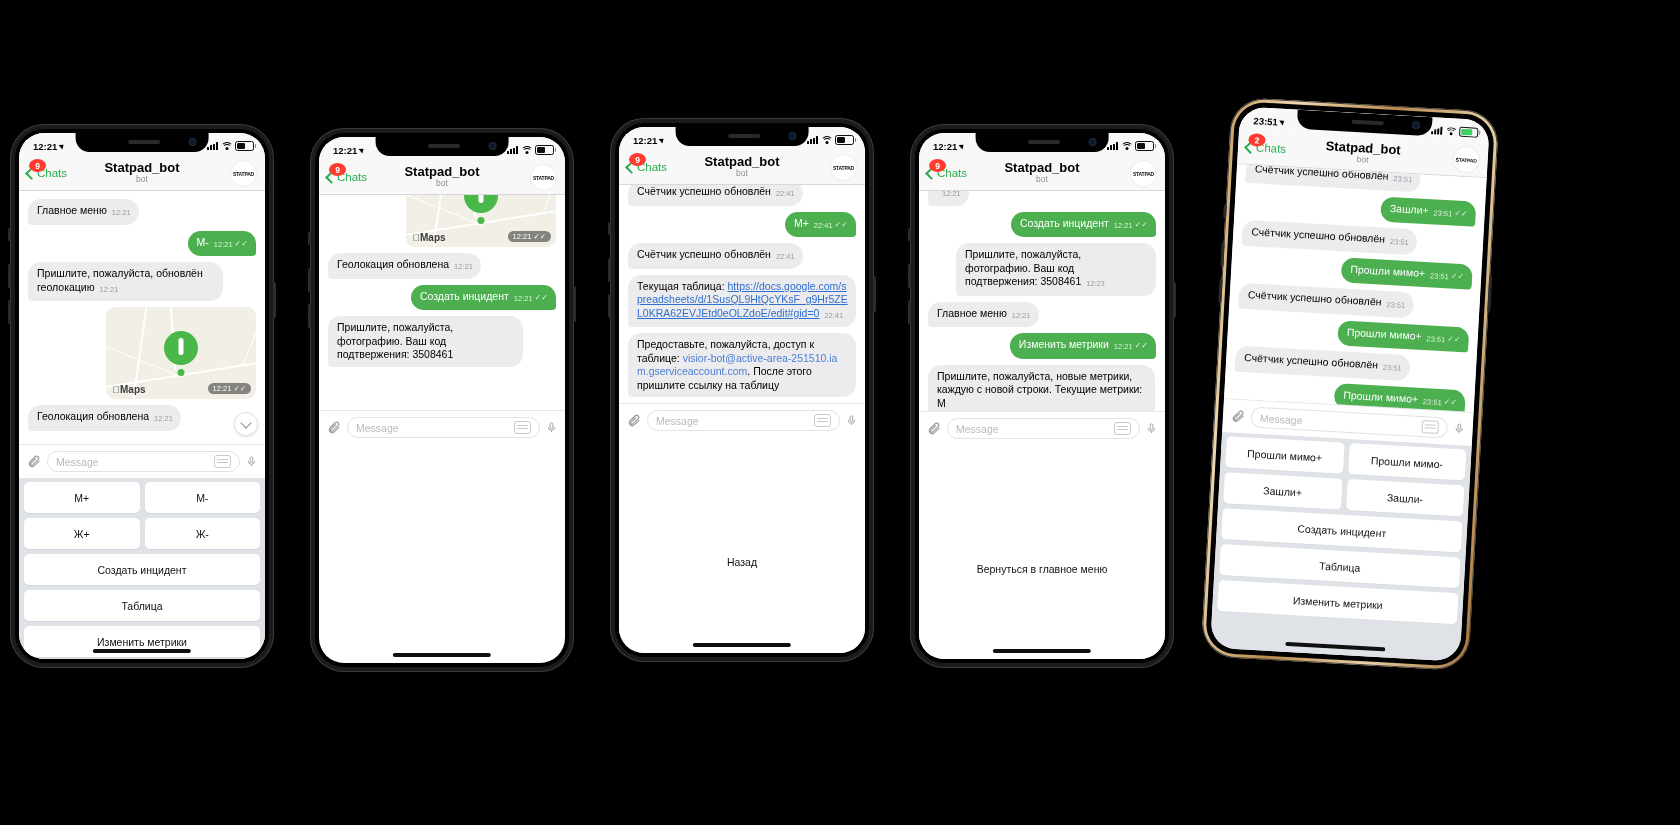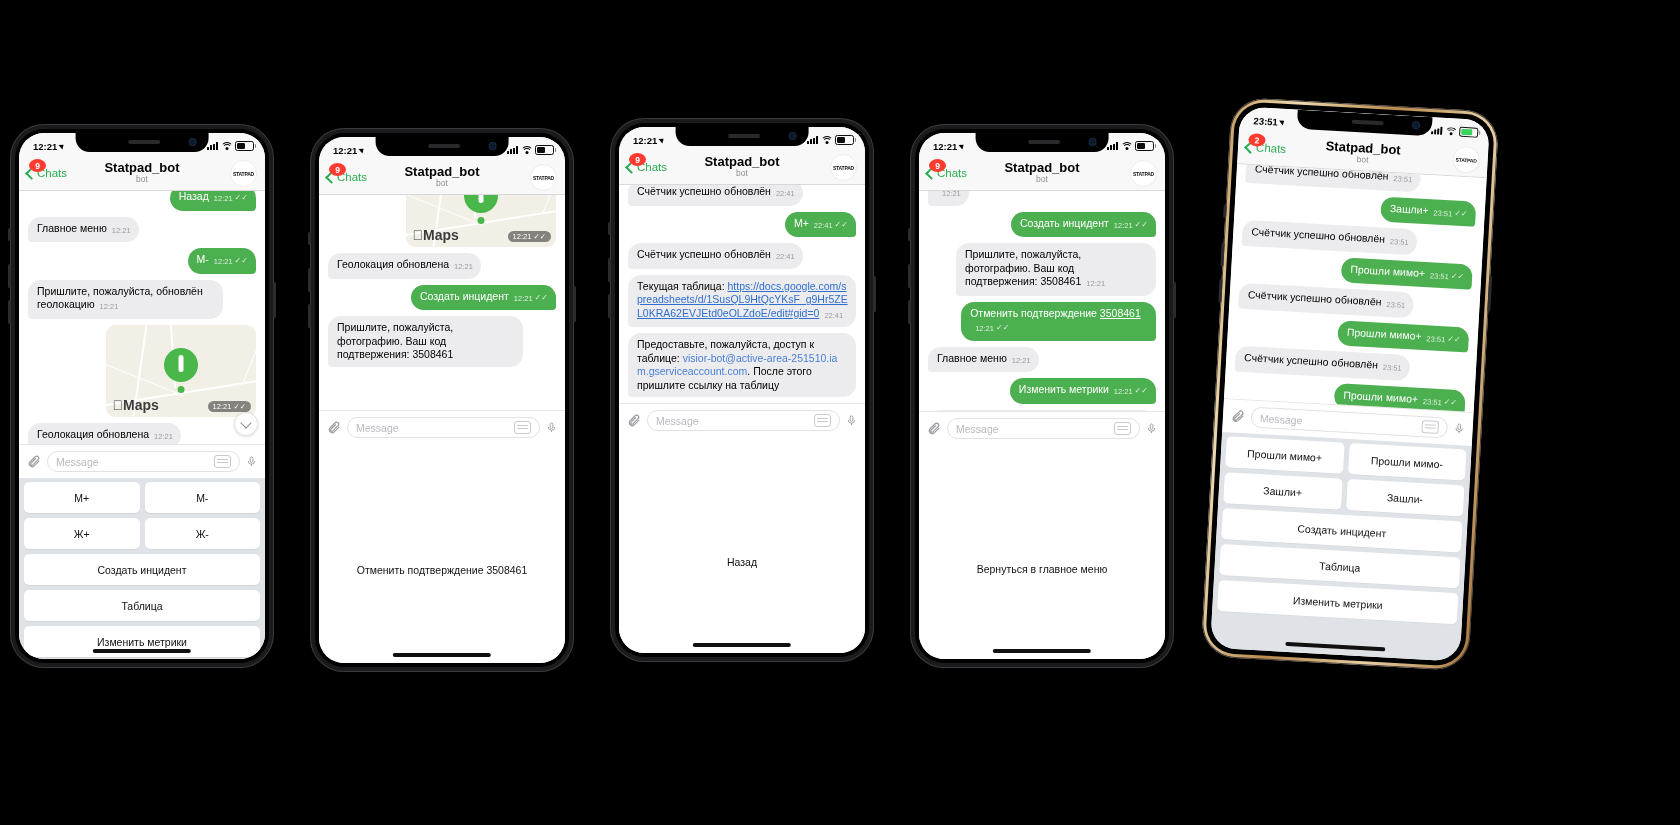--- a/index.html
+++ b/index.html
@@ -94,21 +94,21 @@
   .u{text-decoration:underline;}
   .map{width:66%;height:92px;border-radius:9px;position:relative;overflow:hidden;
        background:#f2efe6;margin-left:auto;}
   .map .rd{position:absolute;background:#fff;}
   .pin{position:absolute;left:50%;top:26%;transform:translateX(-50%);
        width:34px;height:34px;border-radius:50% 50% 50% 50%;background:#49b749;}
   .pin::after{content:"";position:absolute;left:50%;top:7px;transform:translateX(-50%);
               width:5px;height:17px;border-radius:3px;background:#fff;}
   .pindot{position:absolute;left:50%;top:calc(26% + 38px);transform:translateX(-50%);
           width:7px;height:7px;border-radius:50%;background:#49b749;}
-  .maplabel{position:absolute;left:7px;bottom:4px;font-size:14px;font-weight:600;color:#3c3c3c;}
+  .maplabel{position:absolute;left:7px;bottom:4px;font-size:10px;font-weight:600;color:#3c3c3c;}
   .maptime{position:absolute;right:5px;bottom:5px;background:rgba(0,0,0,.45);color:#fff;
            border-radius:8px;padding:1px 5px;font-size:7.5px;}
   .scrolldown{position:absolute;right:7px;width:22px;height:22px;border-radius:50%;
               background:#fff;border:.5px solid #e2e2e6;display:flex;align-items:center;
               justify-content:center;box-shadow:0 1px 3px rgba(0,0,0,.12);}
   .scrolldown i{width:7px;height:7px;border-right:1.6px solid #8e8e93;
                 border-bottom:1.6px solid #8e8e93;transform:rotate(45deg);margin-top:-3px;}
 
   
   .composer{display:flex;align-items:center;gap:6px;padding:6px 8px;background:#fff;
@@ -180,23 +180,20 @@
         <div class="titlewrap">
           <div class="ct-title">Statpad_bot</div>
           <div class="ct-sub">bot</div>
         </div>
         <div class="avatar">
             <span>STATPAD</span>
           </div>
       </div>
 
       <div class="msgs" style="height:251px;">
-        <div class="row out" style="margin-top:-8px;">
-          <div class="bub out"><span>Назад</span><span class="t">12:21</span><span class="chk">✓✓</span></div>
-        </div>
         <div class="row">
           <div class="bub in"><span>Главное меню</span><span class="t">12:21</span></div>
         </div>
         <div class="row out">
           <div class="bub out"><span>M-</span><span class="t">12:21</span><span class="chk">✓✓</span></div>
         </div>
         <div class="row">
           <div class="bub in"><span>Пришлите, пожалуйста, обновлён геолокацию</span><span class="t">12:21</span></div>
         </div>
         <div class="row">
@@ -339,23 +336,20 @@
         <div class="inputbox">
           <span class="ph">Message</span>
           <span class="kbd"></span>
         </div>
         <svg class="mic" viewBox="0 0 24 24" fill="none" stroke="currentColor" stroke-width="2">
             <rect x="9" y="2" width="6" height="12" rx="3"></rect>
             <path d="M5 11a7 7 0 0014 0M12 18v4"></path>
           </svg>
       </div>
 
-      <div class="panelblank panelcenter" style="height:252px;">
-        <span>Отменить подтверждение 3508461</span>
-      </div>
       <div class="homebar"></div>
     </div>
   </div>
 
   <div class="phone" style="left:610px;top:118px;width:264px;height:544px;">
     <div class="sbtn l1" style="top:104px;"></div>
     <div class="sbtn l2" style="top:140px;"></div>
     <div class="sbtn l2" style="top:176px;"></div>
     <div class="sbtn r1" style="top:158px;"></div>
     <div class="bezel"></div>
@@ -495,23 +489,20 @@
       <div class="msgs" style="height:218px;">
         <div class="row" style="margin-top:-13px;">
           <div class="bub in"><span></span><span class="t">12:21</span></div>
         </div>
         <div class="row out">
           <div class="bub out"><span>Создать инцидент</span><span class="t">12:21</span><span class="chk">✓✓</span></div>
         </div>
         <div class="row">
           <div class="bub in" style="max-width:92%;margin-left:28px;"><span>Пришлите, пожалуйста, фотографию. Ваш код подтвержения: 3508461</span><span class="t">12:21</span></div>
         </div>
-        <div class="row out">
-          <div class="bub out"><span>Отменить подтверждение </span><span class="u">3508461</span><span class="t">12:21</span><span class="chk">✓✓</span></div>
-        </div>
         <div class="row">
           <div class="bub in"><span>Главное меню</span><span class="t">12:21</span></div>
         </div>
         <div class="row out">
           <div class="bub out"><span>Изменить метрики</span><span class="t">12:21</span><span class="chk">✓✓</span></div>
         </div>
         <div class="row">
           <div class="bub in" style="max-width:92%;white-space:pre-line;"><span>Пришлите, пожалуйста, новые метрики, каждую с новой строки. Текущие метрики:
 М
 Ж</span></div>

